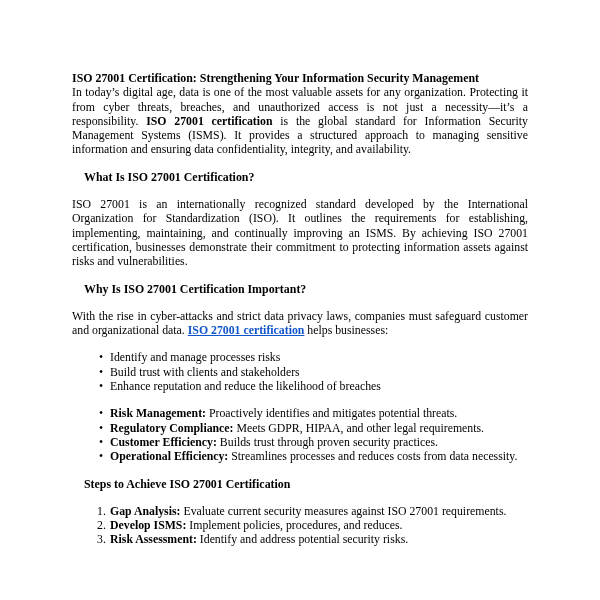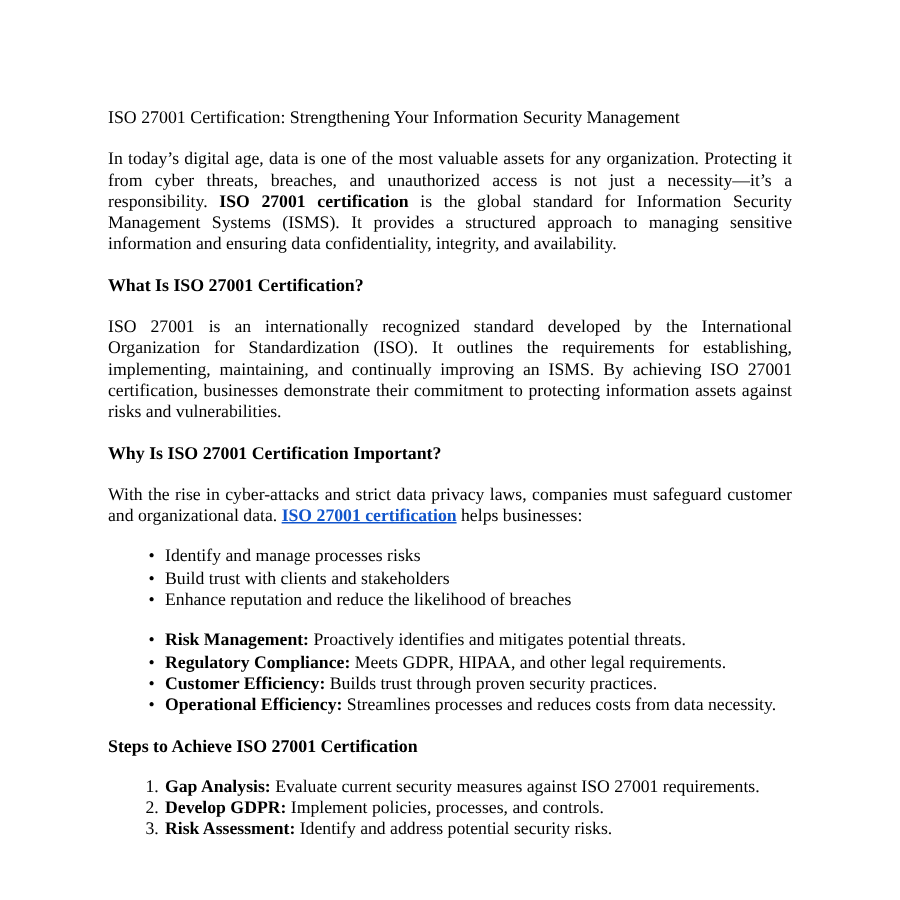--- a/index.html
+++ b/index.html
@@ -17,30 +17,30 @@
   }
   .page {
     box-sizing: border-box;
     width: 600px;
     height: 600px;
     padding: 71px 72px 0 72px;
     background: #ffffff;
   }
   h1.doc-title {
     font-size: 11.9px;
-    font-weight: normal;
+    font-weight: bold;
     line-height: 14.3px;
-    margin: 0 0 13px 0;
+    margin: 0 0 0 0;
     white-space: nowrap;
   }
   h2.section-heading {
     font-size: 11.9px;
     font-weight: bold;
     line-height: 14.3px;
-    margin: 0 0 13px 0;
+    margin: 0 0 13px 12px;
   }
   p.para {
     margin: 0 0 13px 0;
     line-height: 14.3px;
     text-align: justify;
   }
   ul.bullet-list, ol.number-list {
     list-style: none;
     margin: 0 0 13px 0;
     padding: 0;
@@ -97,17 +97,17 @@
     <li><span class="bold-run">Risk Management:</span><span> Proactively identifies and mitigates potential threats.</span></li>
     <li><span class="bold-run">Regulatory Compliance:</span><span> Meets GDPR, HIPAA, and other legal requirements.</span></li>
     <li><span class="bold-run">Customer Efficiency:</span><span> Builds trust through proven security practices.</span></li>
     <li><span class="bold-run">Operational Efficiency:</span><span> Streamlines processes and reduces costs from data necessity.</span></li>
   </ul>
 
   <h2 class="section-heading">Steps to Achieve ISO 27001 Certification</h2>
 
   <ol class="number-list">
     <li><span class="num-marker">1.</span><span class="bold-run">Gap Analysis:</span><span> Evaluate current security measures against ISO 27001 requirements.</span></li>
-    <li><span class="num-marker">2.</span><span class="bold-run">Develop GDPR:</span><span> Implement policies, processes, and controls.</span></li>
+    <li><span class="num-marker">2.</span><span class="bold-run">Develop ISMS:</span><span> Implement policies, procedures, and reduces.</span></li>
     <li><span class="num-marker">3.</span><span class="bold-run">Risk Assessment:</span><span> Identify and address potential security risks.</span></li>
   </ol>
 
 </div>
 
 </body></html>

